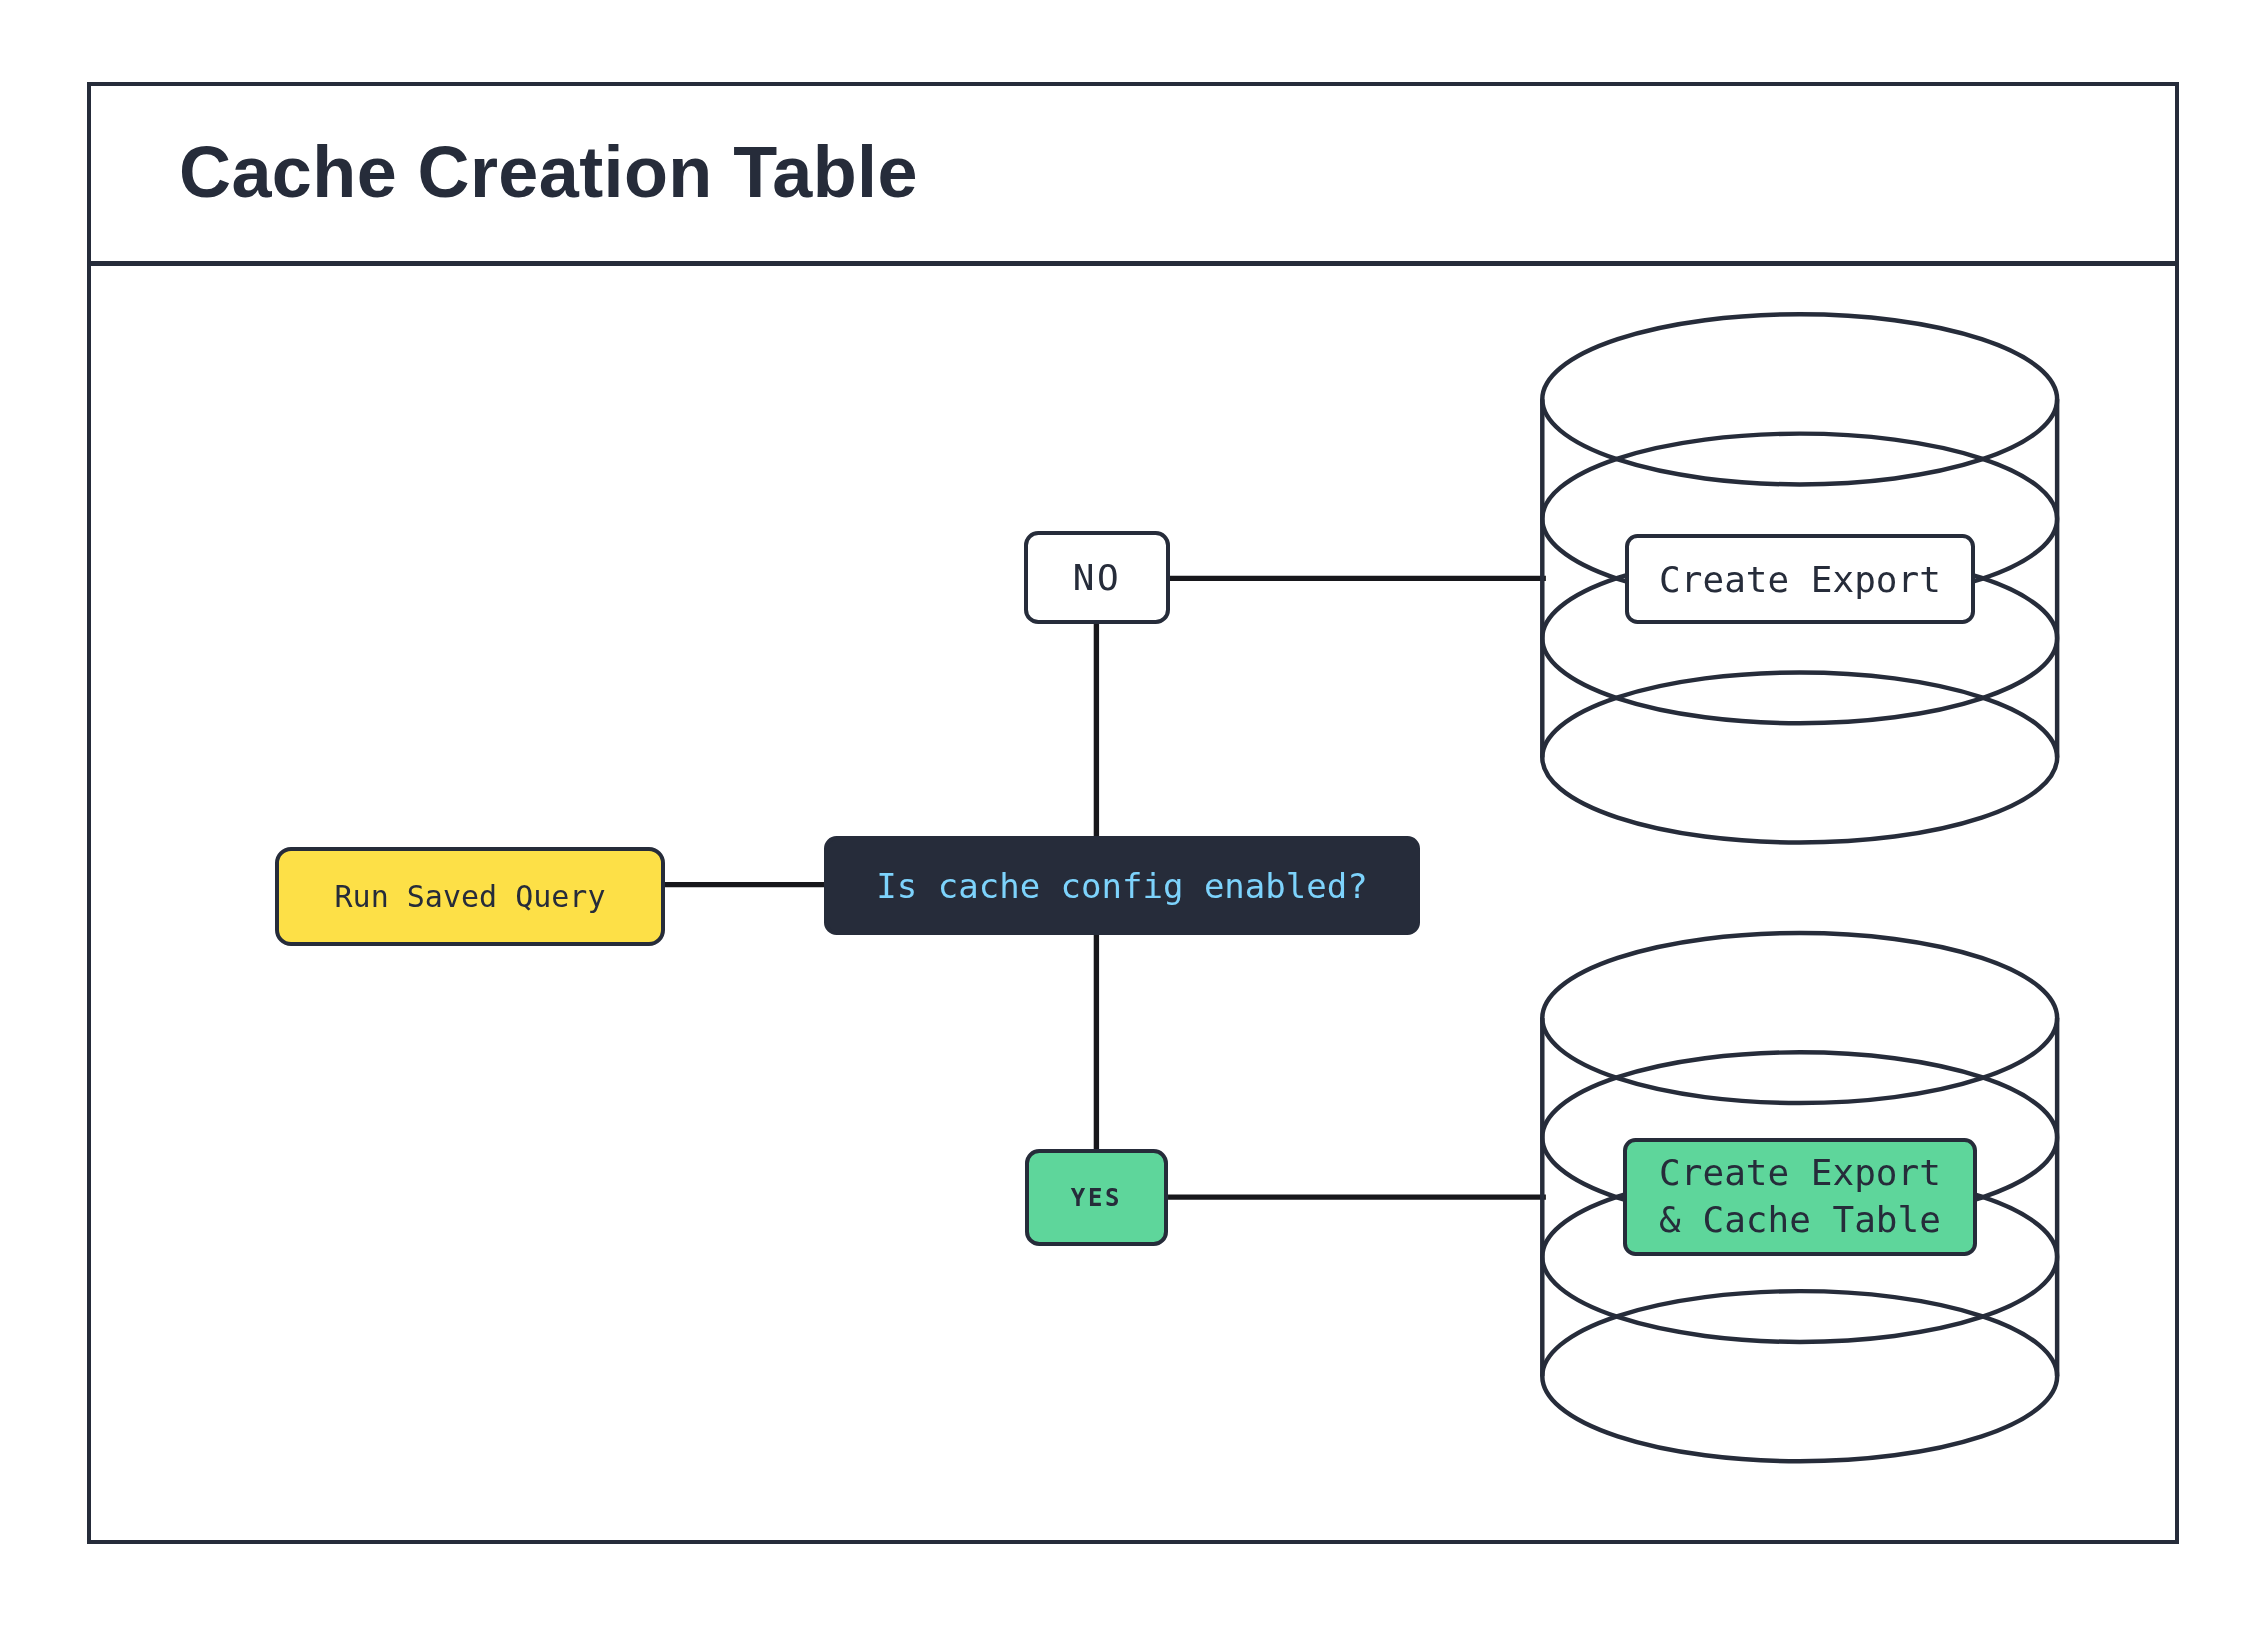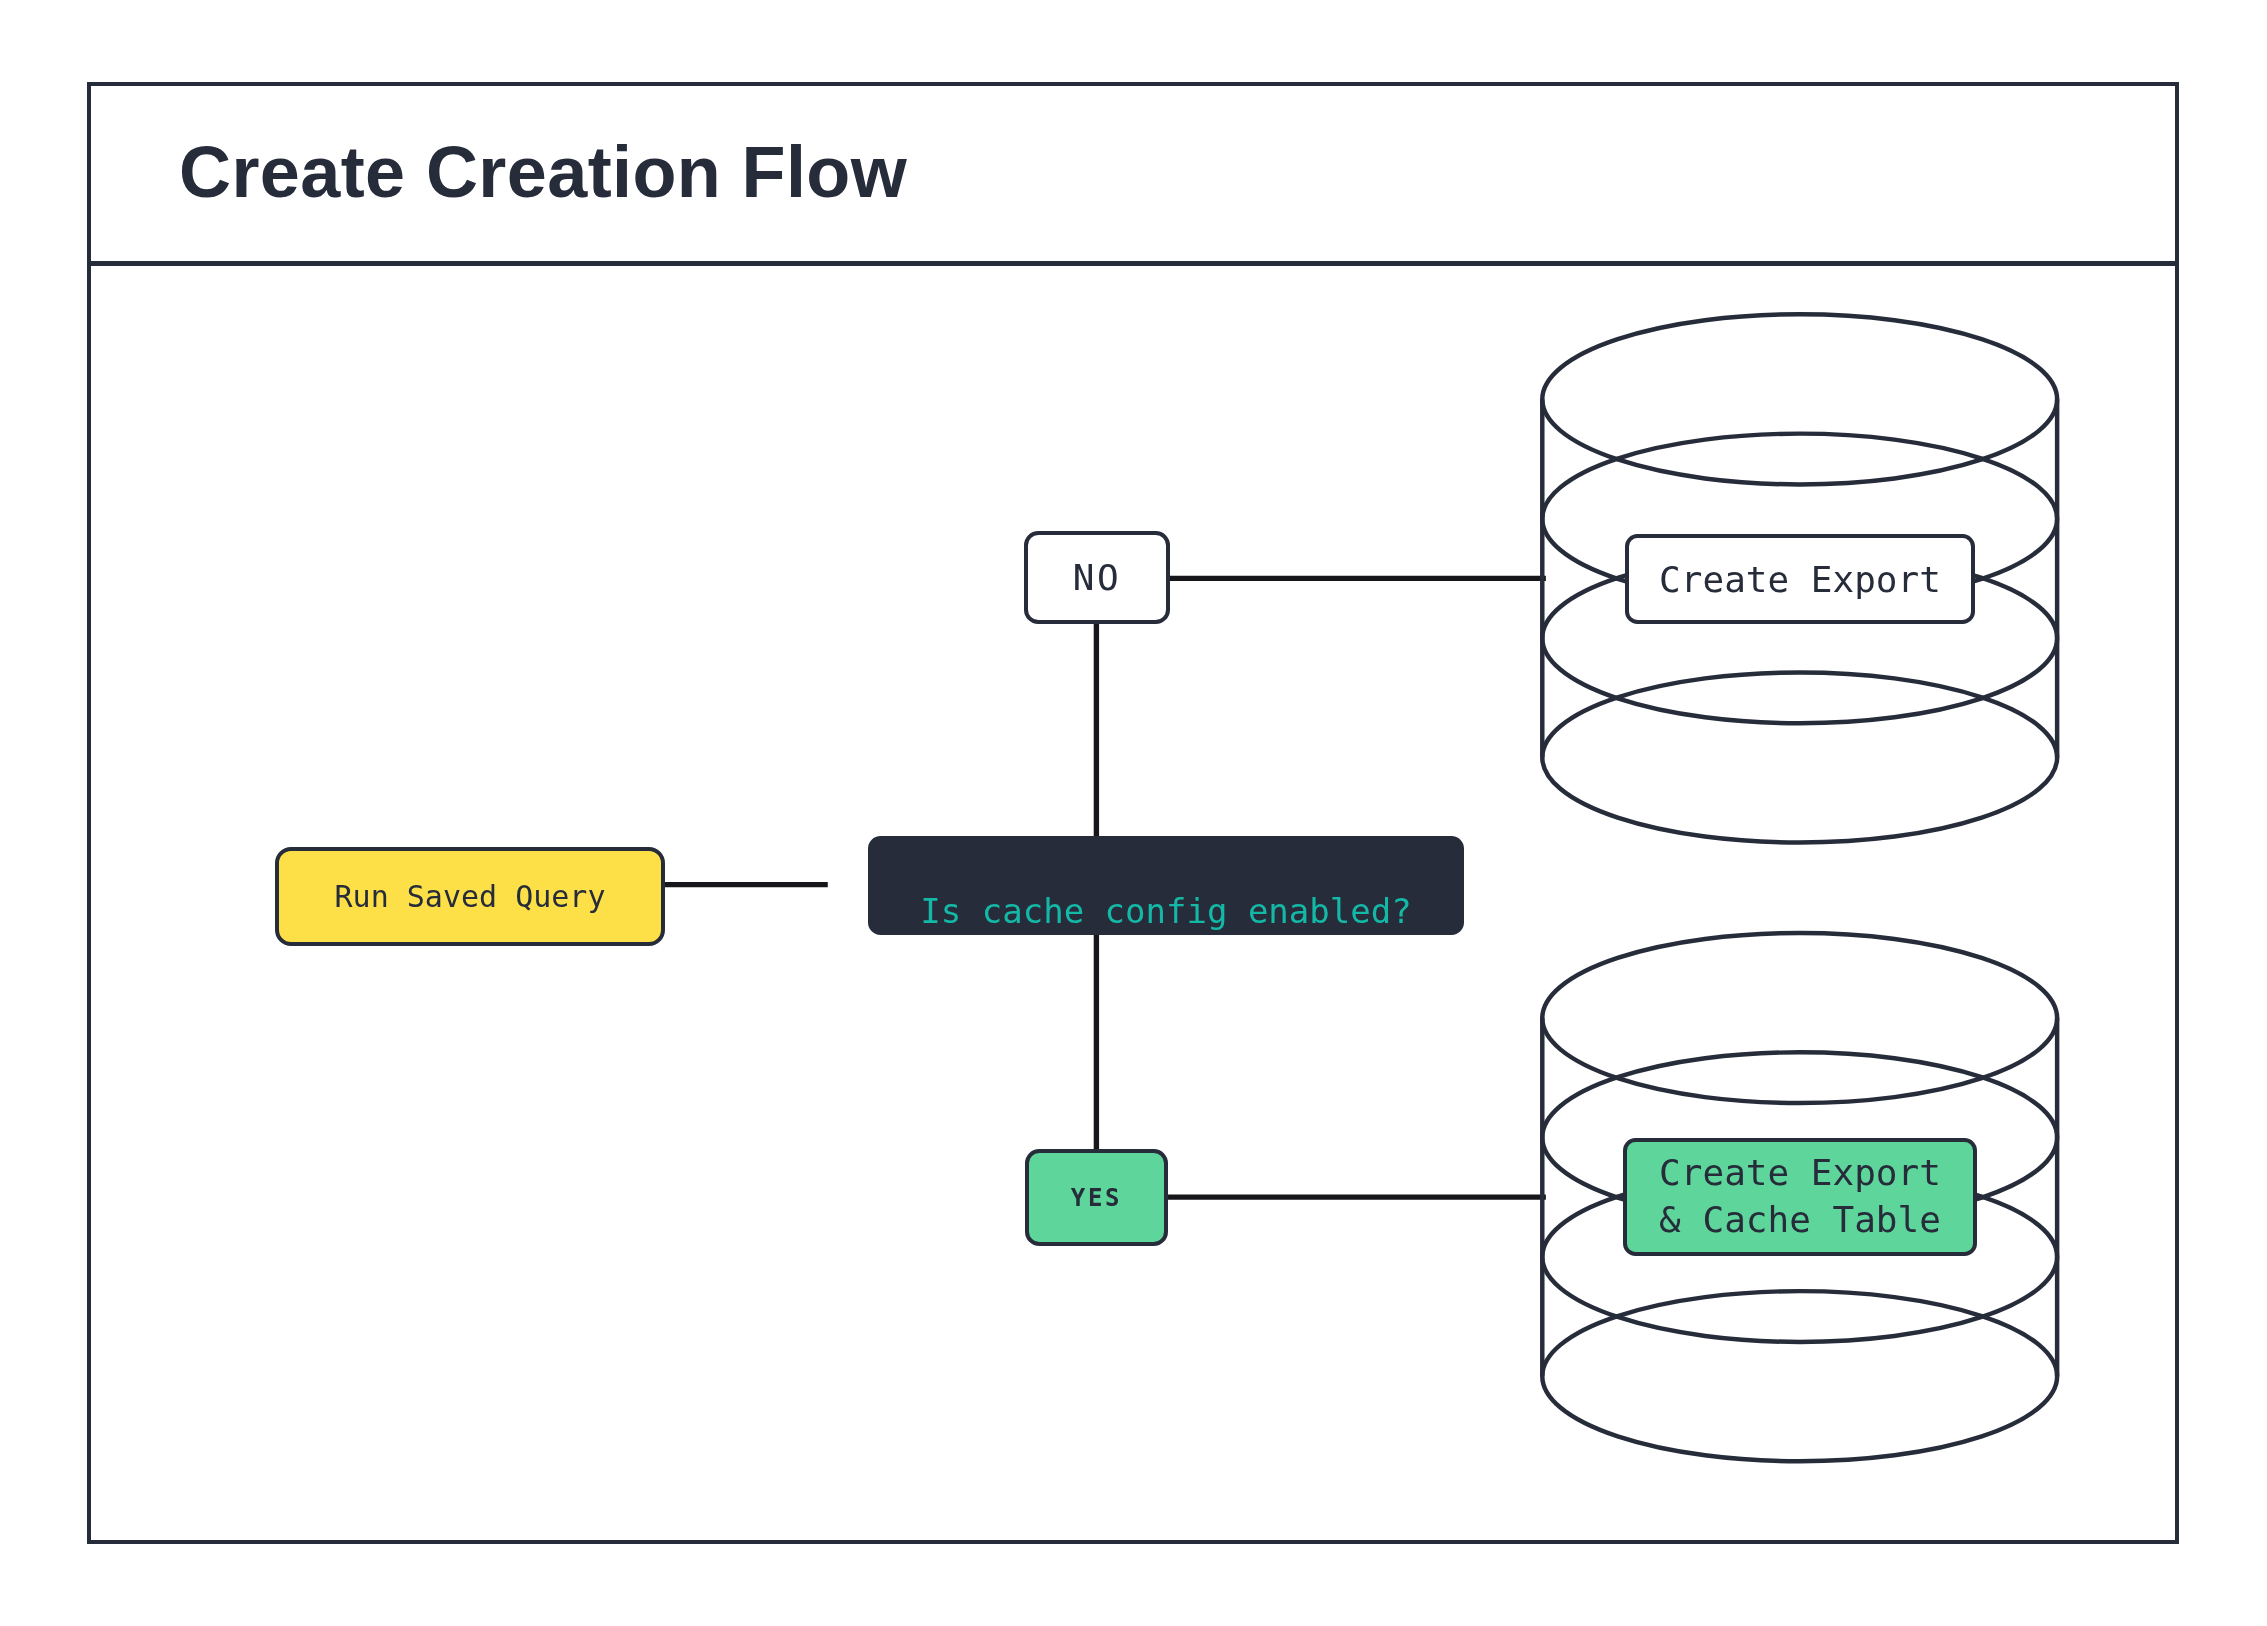--- a/index.html
+++ b/index.html
@@ -59,28 +59,27 @@
   }
   .node-start {
     left: 275px; top: 836px;
     width: 390px; height: 99px;
     border-radius: 16px;
     background: #fde047;
     font-size: 30px;
     margin-top: 11px;
   }
   .node-decision {
-    left: 868px; top: 836px;
+    left: 824px; top: 836px;
     width: 596px; height: 99px;
     border-radius: 12.5px;
     background: #262C3A;
     border-color: #262C3A;
-    color: #14b8a6;
+    color: #7dd3fc;
     font-size: 34px;
-    align-items: flex-end;
   }
   .node-no {
     left: 1024px; top: 531px;
     width: 146px; height: 93px;
     border-radius: 14.3px;
     background: #ffffff;
     font-size: 36px;
     font-weight: normal;
     letter-spacing: 2.7px;
   }
@@ -110,21 +109,21 @@
     flex-direction: column;
   }
 </style>
 </head>
 <body>
 
 <div id="canvas">
 
   <div class="frame"></div>
 
-  <div class="page-title">Create Creation Flow</div>
+  <div class="page-title">Cache Creation Table</div>
 
   <div class="header-divider"></div>
 
   <svg class="diagram-layer" viewBox="0 0 2532 1816">
 
     <line x1="682" y1="988" x2="924" y2="988" stroke="#17171B" stroke-width="6"></line>
     <line x1="1224" y1="695" x2="1224" y2="935" stroke="#17171B" stroke-width="6"></line>
     <line x1="1224" y1="1041" x2="1224" y2="1285" stroke="#17171B" stroke-width="6"></line>
     <line x1="1306" y1="646" x2="1726" y2="646" stroke="#17171B" stroke-width="6"></line>
     <line x1="1304" y1="1337" x2="1726" y2="1337" stroke="#17171B" stroke-width="6"></line>

